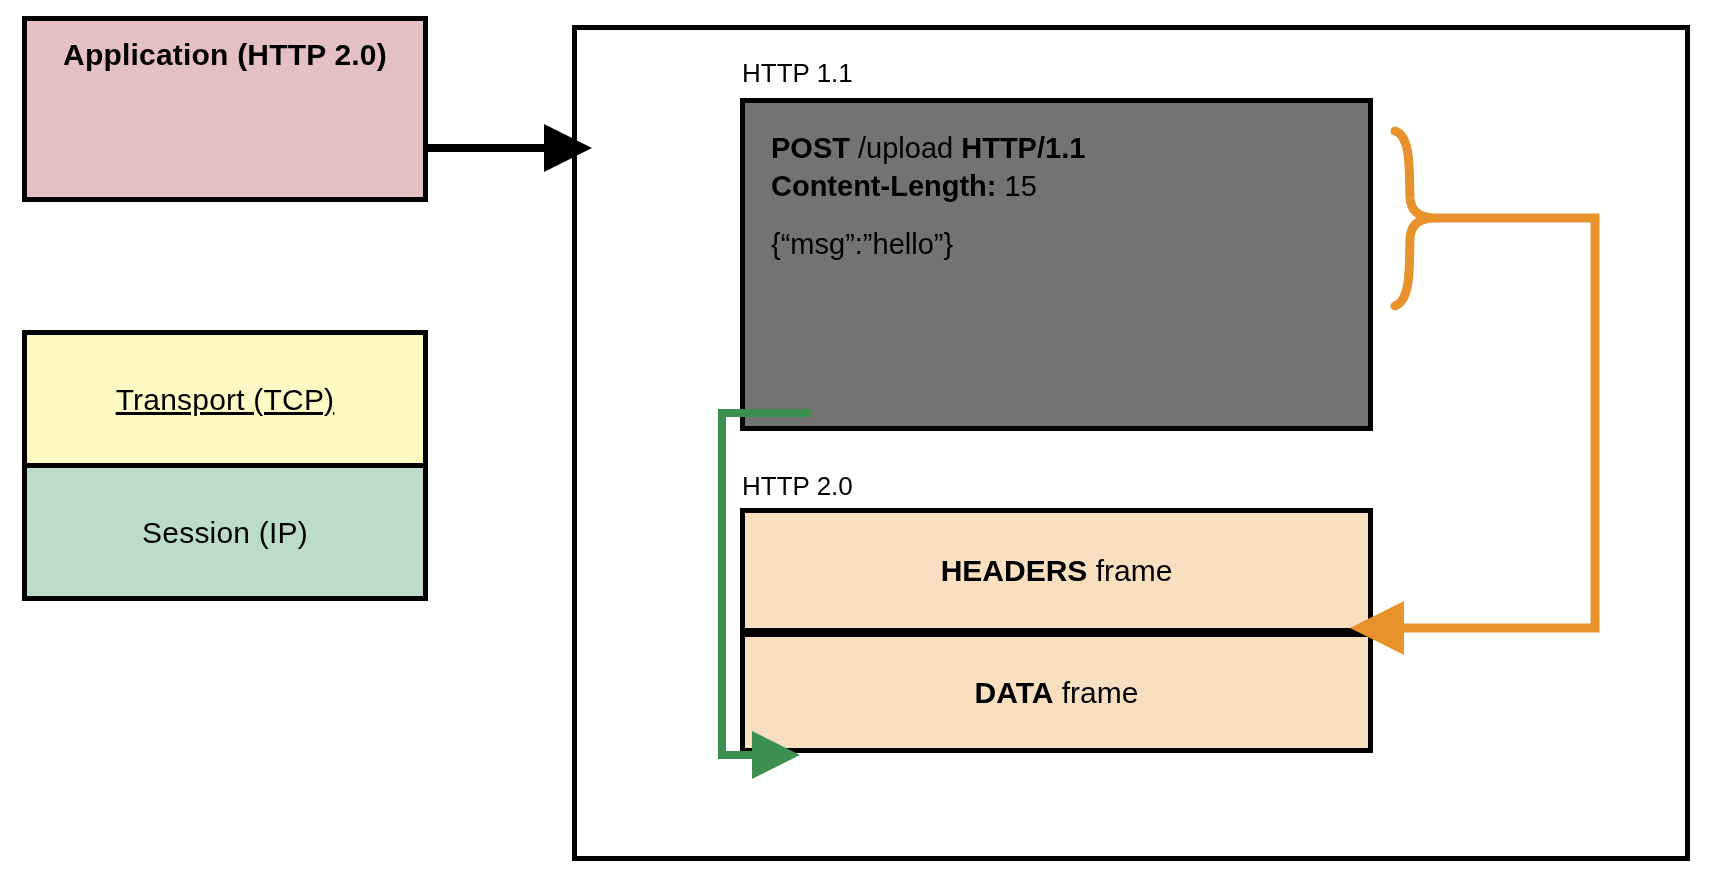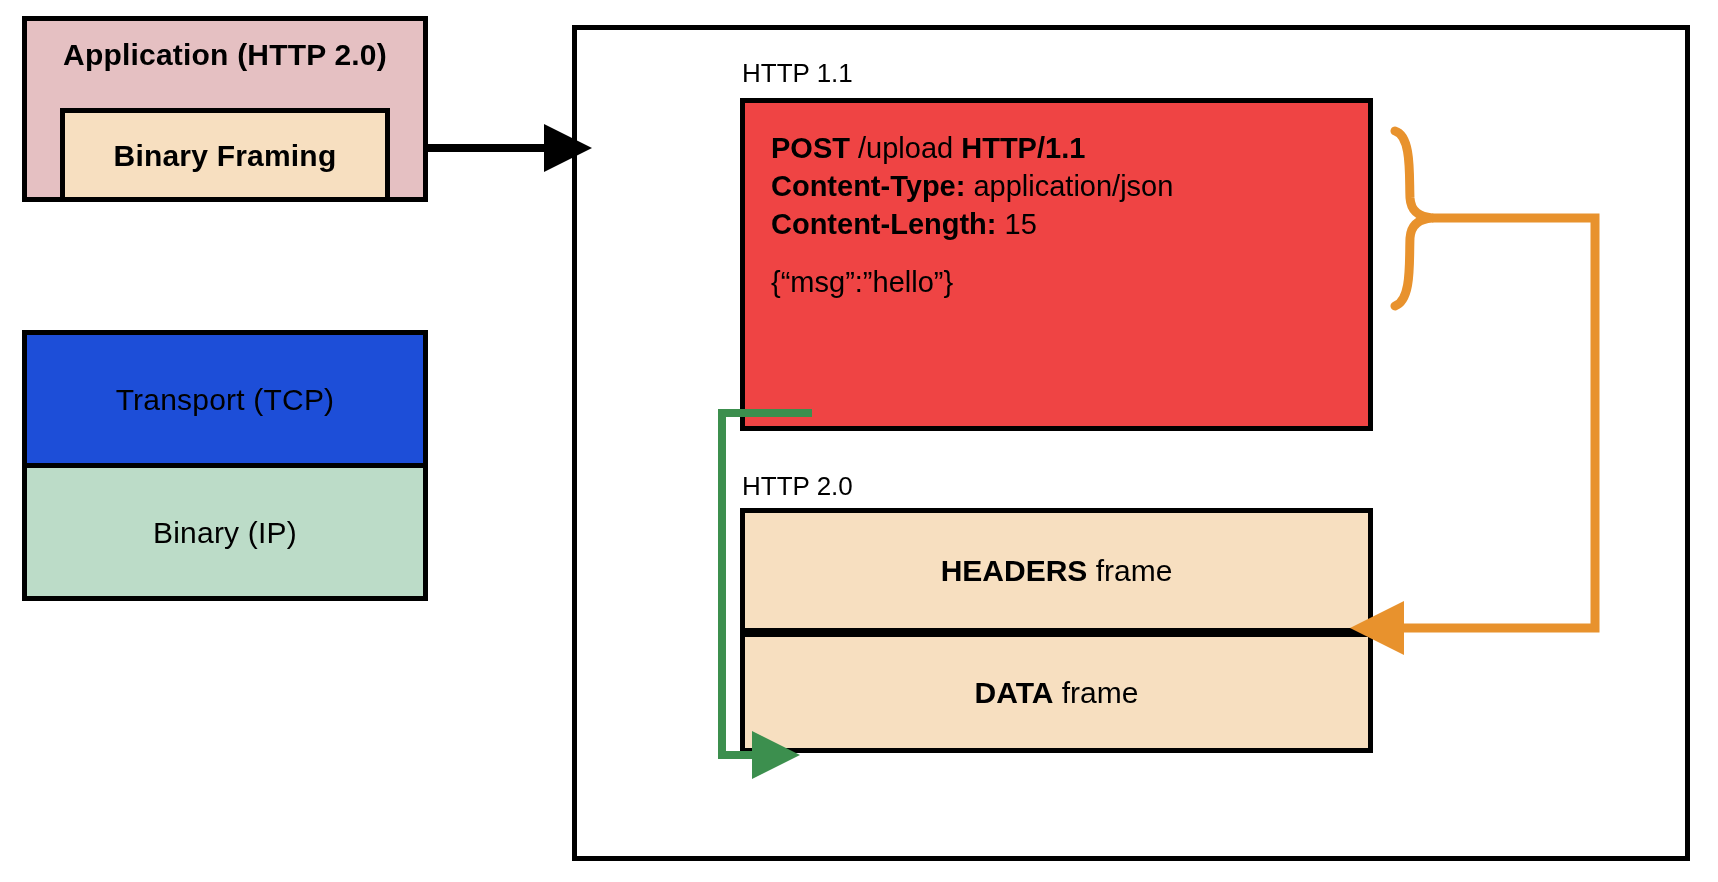--- a/index.html
+++ b/index.html
@@ -33,21 +33,21 @@
     font-size: 30px;
     letter-spacing: 0.2px;
     line-height: 1.1;
     white-space: nowrap;
   }
   .layer-label.bold { font-weight: bold; }
 
   #layer-application { top: 0;   height: 186px; background: #e5c0c2; align-items: flex-start; }
   #layer-application .layer-label { margin-top: 17px; }
   #layer-session     { top: 181px; height: 138px; background: #e6e6e6; }
-  #layer-transport   { top: 314px; height: 138px; background: #1d4ed8; }
+  #layer-transport   { top: 314px; height: 138px; background: #fef9c3; text-decoration: underline; }
   #layer-network     { top: 447px; height: 138px; background: #bcdcc8; }
 
   #binary-framing {
     position: absolute;
     left: 38px;
     top: 92px;
     width: 330px;
     height: 94px;
     box-sizing: border-box;
     border: 5px solid #000000;
@@ -83,21 +83,21 @@
 
   
   #http11-box {
     position: absolute;
     left: 740px;
     top: 98px;
     width: 633px;
     height: 333px;
     box-sizing: border-box;
     border: 5px solid #000000;
-    background: #ef4444;
+    background: #737373;
     padding: 26px 0 0 26px;
   }
   .msg-line {
     font-size: 29px;
     line-height: 38px;
     white-space: nowrap;
   }
   .msg-line b { font-weight: bold; }
   .msg-body {
     font-size: 29px;
@@ -140,46 +140,40 @@
 </style>
 </head>
 <body>
 
 <div id="stack">
 
   <div class="layer" id="layer-application">
     <span class="layer-label bold">Application (HTTP 2.0)</span>
   </div>
 
-  <div id="binary-framing">
-    <span class="layer-label">Binary Framing</span>
-  </div>
 
 
   <div class="layer" id="layer-transport">
     <span class="layer-label">Transport (TCP)</span>
   </div>
 
   <div class="layer" id="layer-network">
-    <span class="layer-label">Binary (IP)</span>
+    <span class="layer-label">Session (IP)</span>
   </div>
 
 </div>
 
 <div id="outer-panel"></div>
 
 <div class="section-caption" id="caption-http11">HTTP 1.1</div>
 <div class="section-caption" id="caption-http20">HTTP 2.0</div>
 
 <div id="http11-box">
   <div class="msg-line">
     <b>POST</b><span> /upload </span><b>HTTP/1.1</b>
-  </div>
-  <div class="msg-line">
-    <b>Content-Type:</b><span> application/json</span>
   </div>
   <div class="msg-line">
     <b>Content-Length:</b><span> 15</span>
   </div>
   <div class="msg-body">{“msg”:”hello”}</div>
 </div>
 
 <div class="frame" id="frame-headers">
   <span class="frame-label">
     <b>HEADERS</b><span> frame</span>

